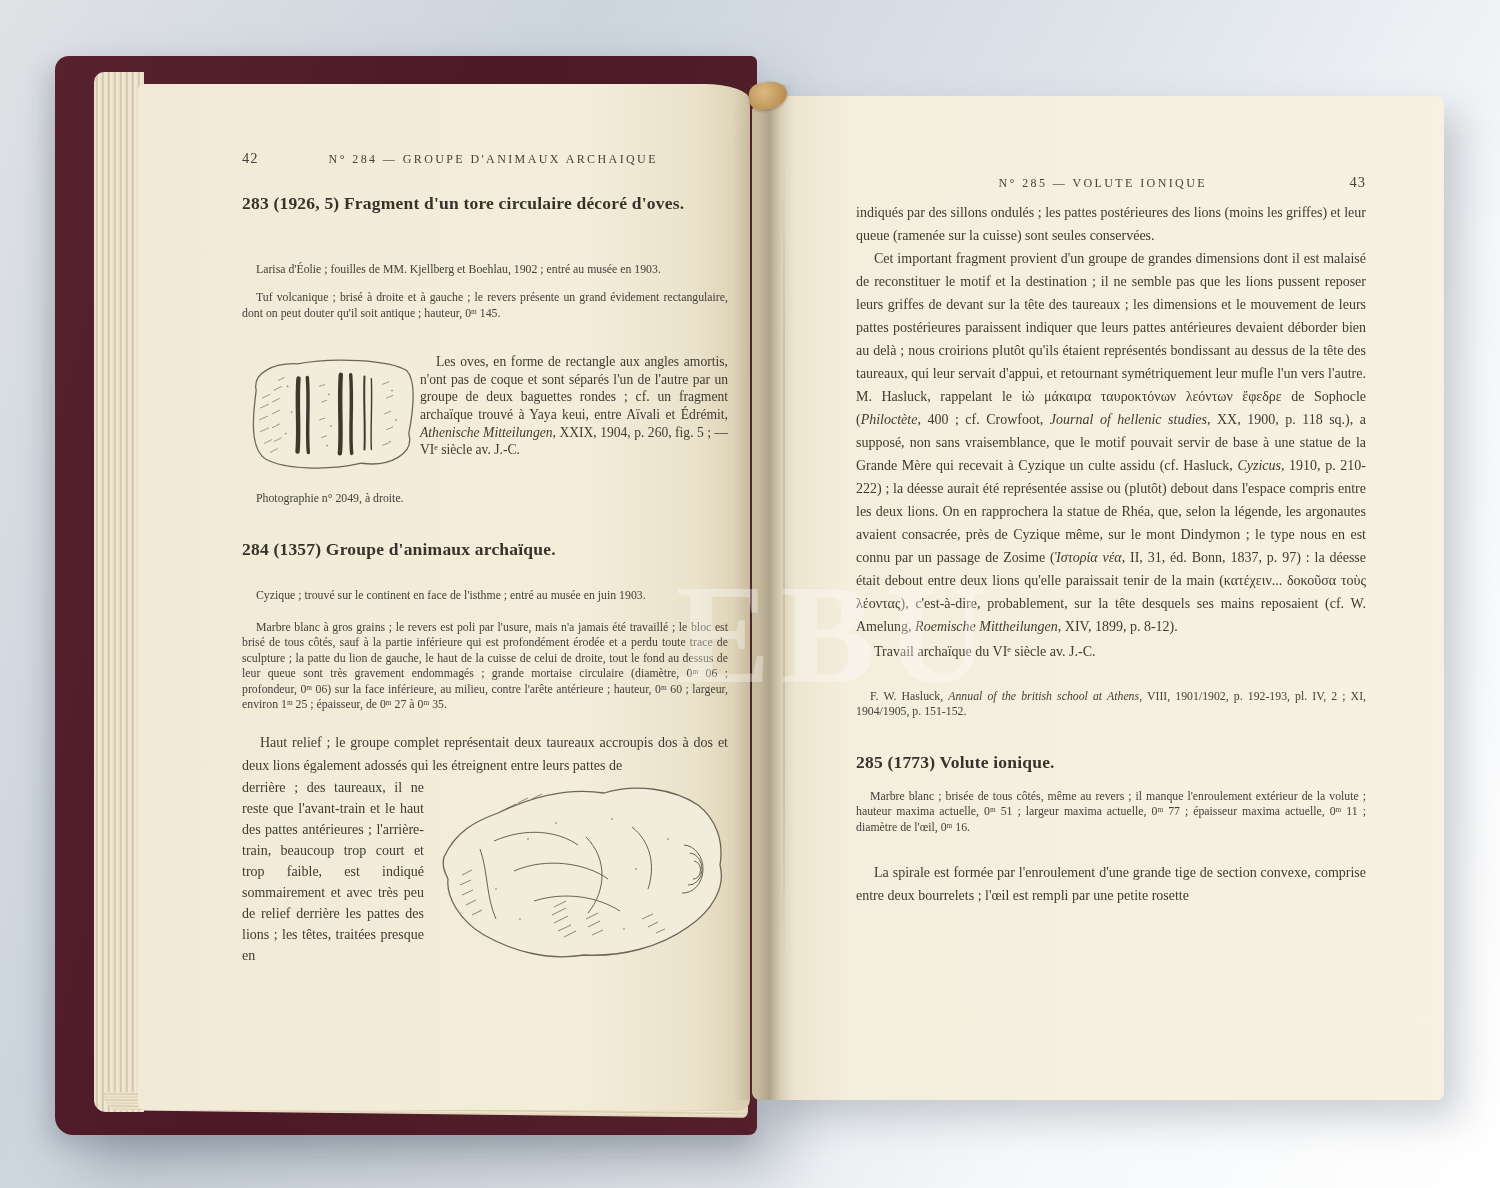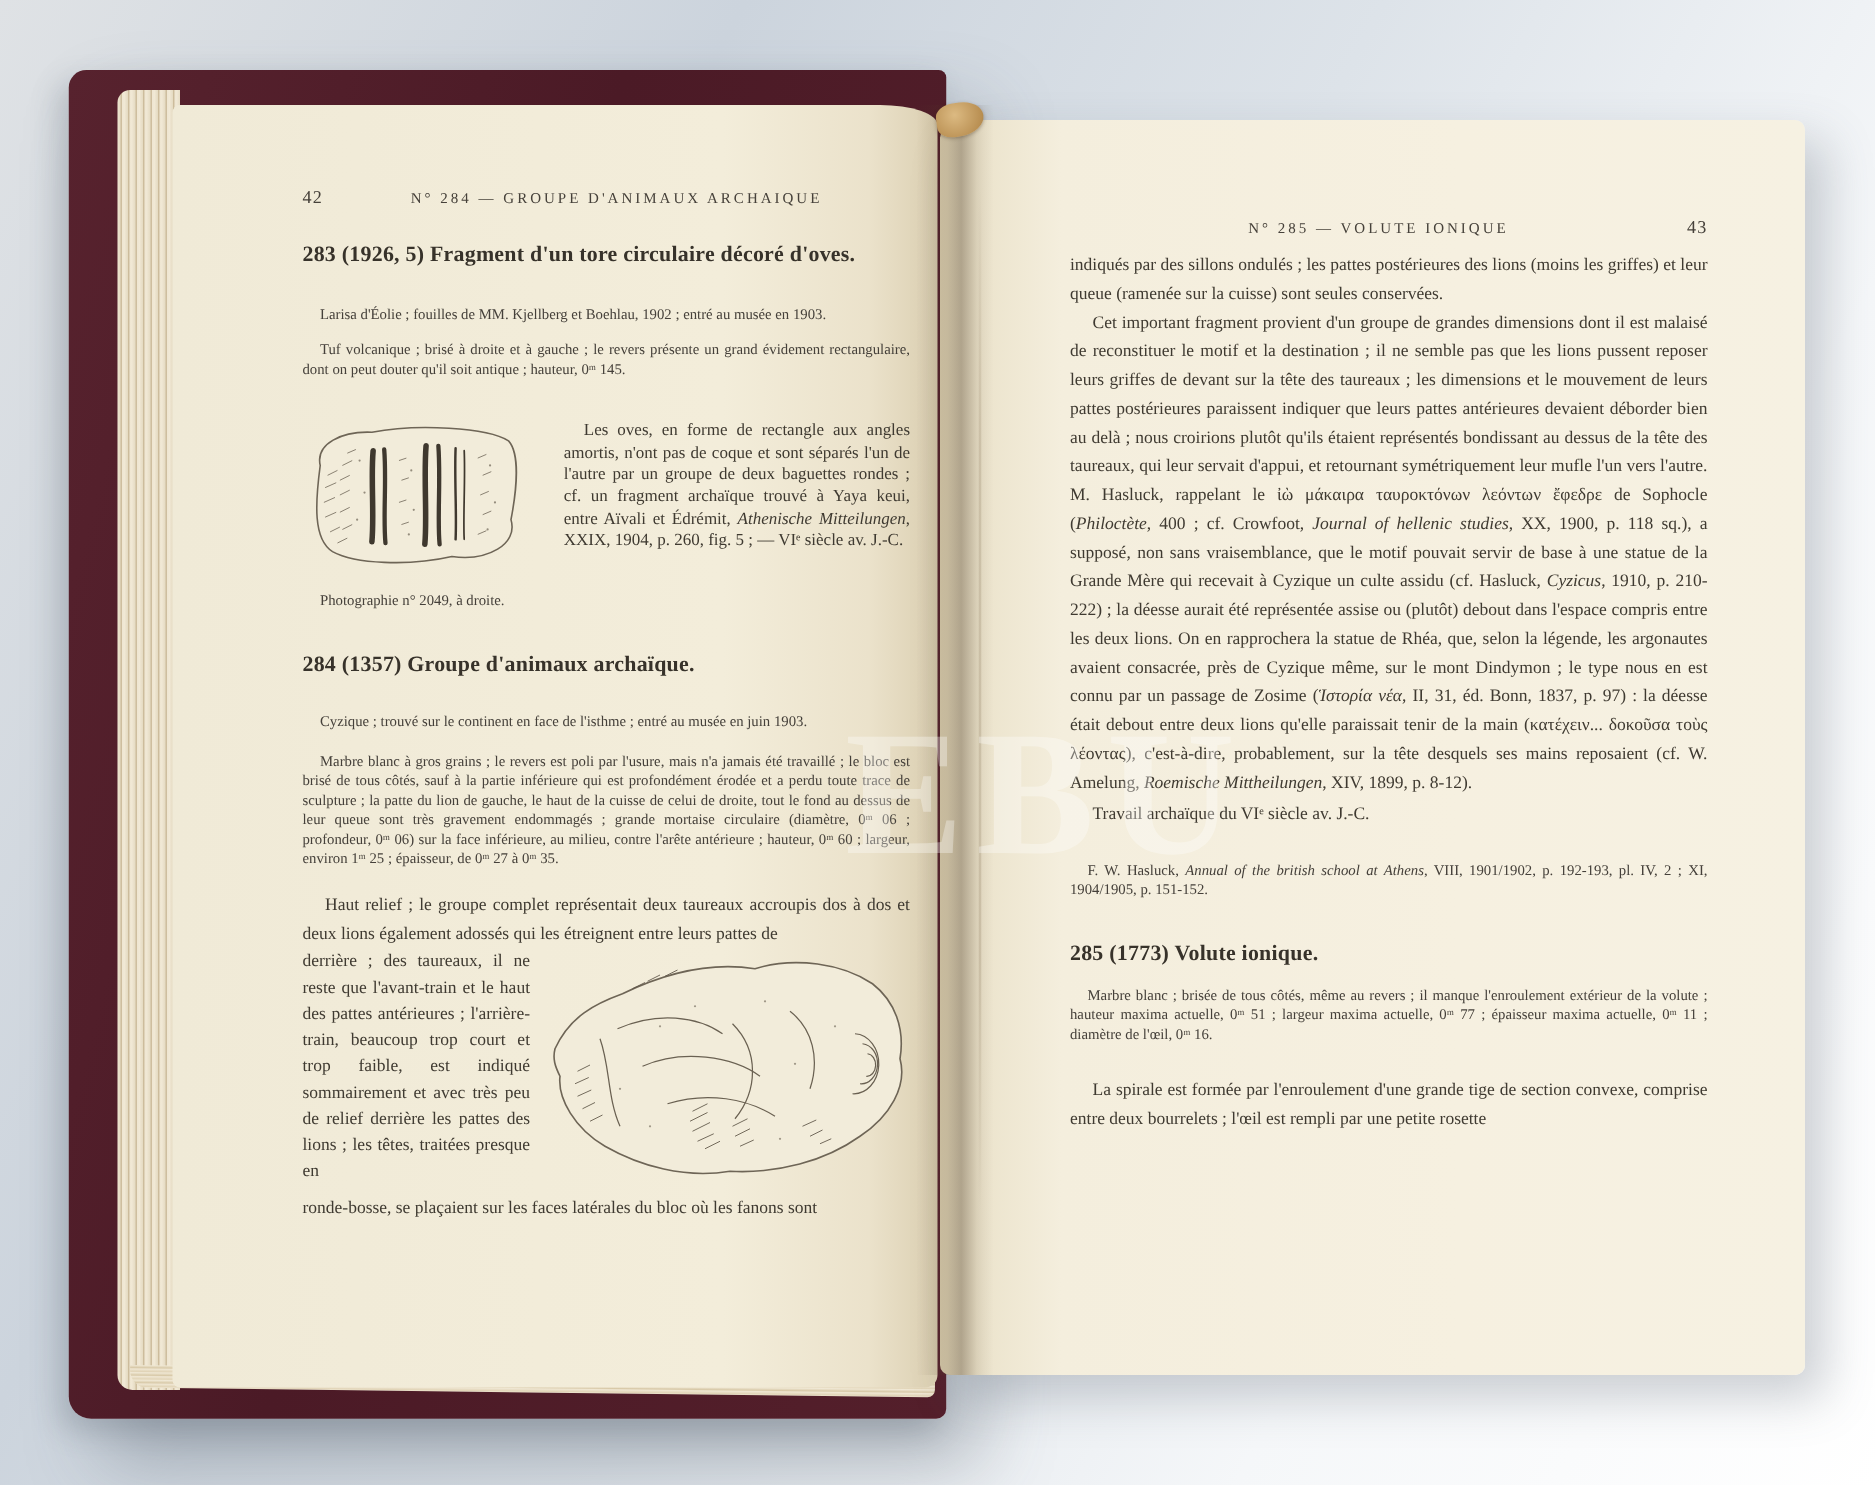--- a/index.html
+++ b/index.html
@@ -38,21 +38,21 @@
     font-size:142px;font-weight:bold;letter-spacing:10px;color:rgba(255,255,255,.33);
     font-family:"Liberation Serif","DejaVu Serif",serif;}
   .runhead{display:flex;align-items:baseline;font-size:12.5px;color:#46413a;}
   .runhead .num{font-size:14.5px;letter-spacing:1px;text-align:center;}
   .runhead .center{flex:1;text-align:center;letter-spacing:2.4px;font-size:12px;}
   .entry-h{font-size:17.5px;font-weight:bold;margin:0;letter-spacing:.2px;color:#37322a;}
   .small{font-size:11.8px;line-height:15.4px;text-align:justify;margin:0;color:#45403a;}
   .main{font-size:14px;line-height:23px;text-align:justify;margin:0;}
   .ind{text-indent:18px;}
   .ind-sm{text-indent:14px;}
-  .fig-row{display:flex;gap:31px;margin-top:30px;}
+  .fig-row{display:flex;gap:0;margin-top:30px;}
   .fig1{width:178px;height:128px;flex:0 0 auto;}
   .fig-side{flex:1;font-size:13.6px;line-height:17.6px;text-align:justify;margin:2px 0 0 0;text-indent:16px;}
   .wrapblock{margin:0;}
   .fig2{float:right;width:292px;height:190px;margin:2px 0 4px 12px;}
   .wrap-text{font-size:14px;line-height:21px;text-align:justify;margin:0;}
   .endline{clear:both;font-size:14px;line-height:23px;margin:0;}
   i{font-style:italic;}
 </style>
 </head>
 <body>
@@ -64,21 +64,21 @@
   <div class="edges-bottom"></div>
 
   <div class="page left">
     <div class="runhead">
       <span class="num">42</span>
       <span class="center">N° 284 — GROUPE D'ANIMAUX ARCHAIQUE</span>
     </div>
 
     <h2 class="entry-h" style="margin-top:26px;">283 (1926, 5) Fragment d'un tore circulaire décoré d'oves.</h2>
 
-    <p class="small ind-sm" style="margin-top:30px;">Larisa d'Éolie ; fouilles de MM. Kjellberg et Boehlau, 1902 ; entré au musée en 1903.</p>
+    <p class="small ind-sm" style="margin-top:48px;">Larisa d'Éolie ; fouilles de MM. Kjellberg et Boehlau, 1902 ; entré au musée en 1903.</p>
 
     <p class="small ind-sm" style="margin-top:13px;">Tuf volcanique ; brisé à droite et à gauche ; le revers présente un grand évidement rectangulaire, dont on peut douter qu'il soit antique ; hauteur, 0ᵐ 145.</p>
 
     <div class="fig-row">
       <svg class="fig1" viewBox="0 0 180 130">
         <path d="M14,40 C10,22 32,12 56,13 C92,6 150,9 167,20 C176,30 174,58 169,84 C175,104 150,118 121,114 C86,122 42,120 24,110 C8,100 10,70 14,40 Z" fill="#f2ecda" stroke="#6e6556" stroke-width="1.3"></path>
         <g stroke="#3f382e" fill="none" stroke-linecap="round">
           <path d="M57,28 C55,50 58,80 56,102" stroke-width="4.5"></path>
           <path d="M66,27 C68,52 65,82 67,103" stroke-width="3.5"></path>
           <path d="M100,24 C98,50 101,82 99,104" stroke-width="4.5"></path>
@@ -146,21 +146,20 @@
             <circle cx="176" cy="40" r="0.9"></circle>
           <circle cx="200" cy="90" r="0.9"></circle>
             <circle cx="84" cy="140" r="0.9"></circle>
             <circle cx="60" cy="110" r="0.9"></circle>
           <circle cx="232" cy="60" r="0.9"></circle>
             <circle cx="188" cy="150" r="0.9"></circle>
         </g>
       </svg>
       <p class="wrap-text">derrière ; des taureaux, il ne reste que l'avant-train et le haut des pattes antérieures ; l'arrière-train, beaucoup trop court et trop faible, est indiqué sommairement et avec très peu de relief derrière les pattes des lions ; les têtes, traitées presque en</p>
     </div>
-    <p class="endline">ronde-bosse, se plaçaient sur les faces latérales du bloc où les fanons sont</p>
   </div>
 
   <div class="page right">
     <div class="runhead">
       <span class="center">N° 285 — VOLUTE IONIQUE</span>
       <span class="num">43</span>
     </div>
 
     <p class="main" style="margin-top:10px;">indiqués par des sillons ondulés ; les pattes postérieures des lions (moins les griffes) et leur queue (ramenée sur la cuisse) sont seules conservées.</p>
 

